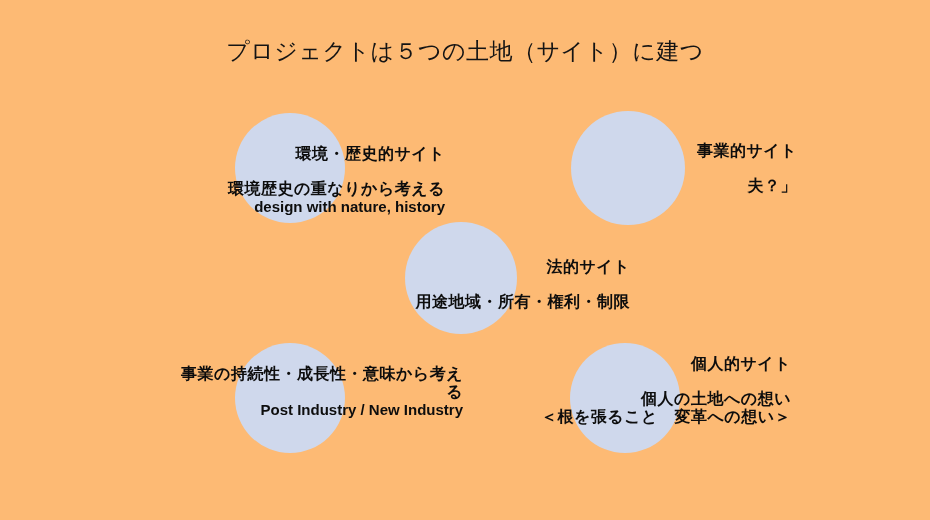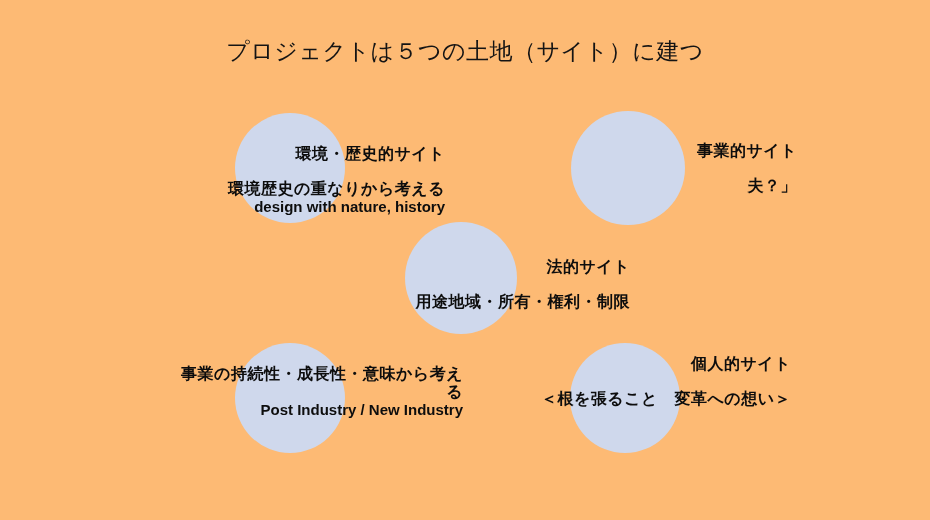--- a/index.html
+++ b/index.html
@@ -107,17 +107,18 @@
     <div class="site-body">
       <div class="line">事業の持続性・成長性・意味から考え</div>
       <div class="line">る</div>
       <div class="line en">Post Industry / New Industry</div>
     </div>
   </div>
 
   <div class="site-text personal">
     <div class="site-title">個人的サイト</div>
     <div class="site-body">
+      <div class="line">個人の土地への想い</div>
       <div class="line">＜根を張ること　変革への想い＞</div>
     </div>
   </div>
 
 </div>
 
 </body></html>

